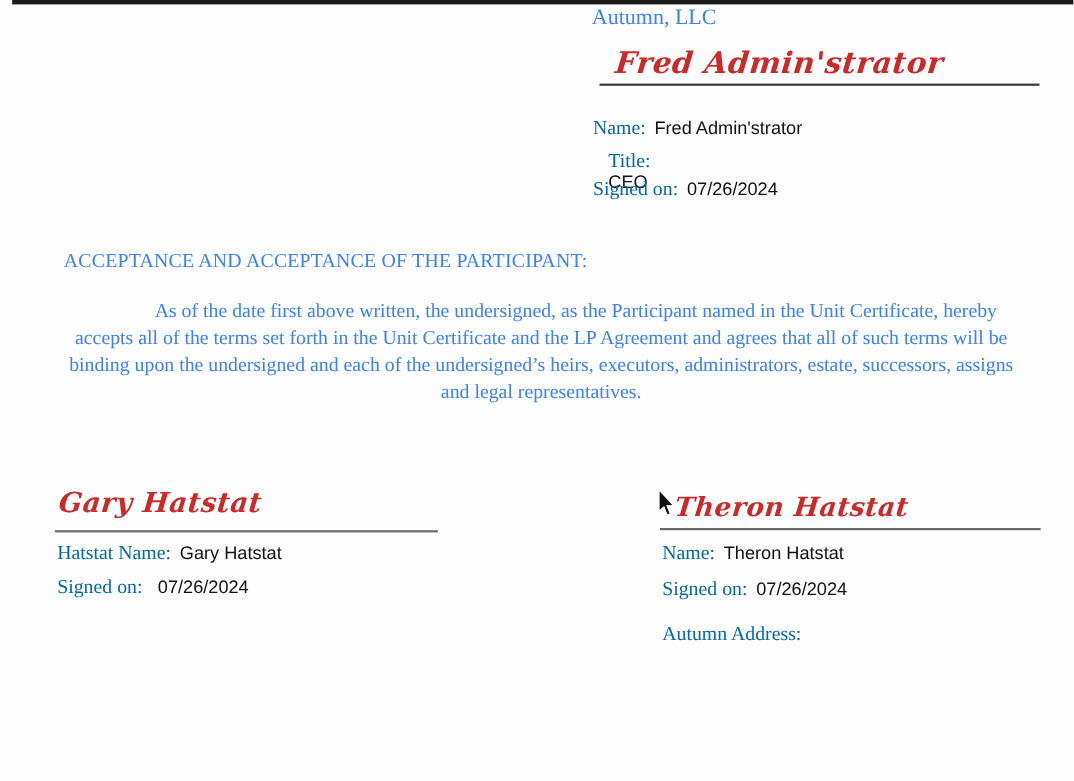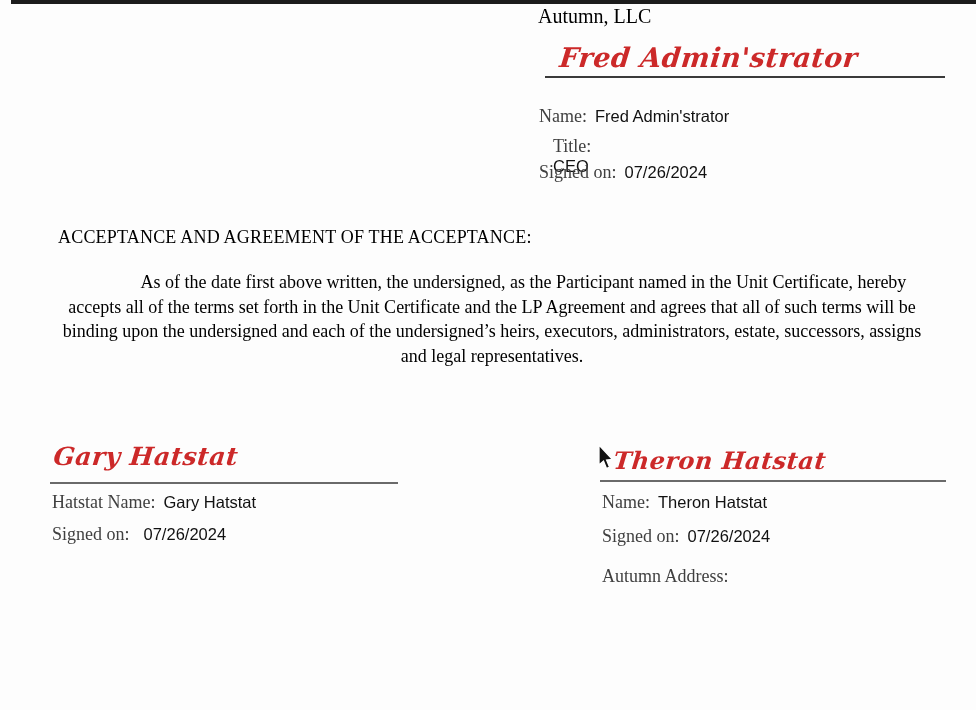--- a/index.html
+++ b/index.html
@@ -12,21 +12,21 @@
     font-family: "Liberation Serif", serif;
     color: #1d1d1d;
   }
   .top-bar {
     position: absolute;
     left: 11px; top: 0;
     width: 965px; height: 4px;
     background: #1c1c1c;
   }
   .abs { position: absolute; }
-  .serif-text { font-family: "Liberation Serif", serif; color: #000000; }
+  .serif-text { font-family: "Liberation Serif", serif; color: #3b82f6; }
   .company-name { font-size: 20px; }
   .heading { font-size: 18px; letter-spacing: 0.2px; white-space: nowrap; }
   .paragraph {
     width: 872px;
     font-size: 18px;
     line-height: 24.5px;
     text-indent: 63px;
     text-align: center;
   }
   .sig-script {
@@ -35,21 +35,21 @@
     font-weight: 700;
     color: #cc2929;
     transform: skewX(-6deg);
     transform-origin: left bottom;
     letter-spacing: 0.5px;
     white-space: nowrap;
   }
   .sig-line { background: #3a3a3a; height: 2px; }
   .sig-line.light { background: #6a6a6a; height: 2px; }
   .field-row { display: flex; align-items: baseline; white-space: nowrap; }
-  .field-label { font-family: "Liberation Serif", serif; font-size: 18px; color: #404040; }
+  .field-label { font-family: "Liberation Serif", serif; font-size: 18px; color: #0369a1; }
   .field-value { font-family: "Liberation Sans", sans-serif; font-size: 16.5px; color: #111; }
   .gap-sm { margin-left: 8px; }
   .gap-md { margin-left: 14px; }
   .cursor-icon { position: absolute; pointer-events: none; }
 </style>
 </head>
 <body>
 
 <div class="page">
 
@@ -66,21 +66,21 @@
   </div>
   <div class="abs field-row" style="left:539px; top:136px;flex-direction:column;">
     <span class="field-label">Title:</span>
     <span class="field-value gap-md">CEO</span>
   </div>
   <div class="abs field-row" style="left:539px; top:160px;">
     <span class="field-label">Signed on:</span>
     <span class="field-value gap-sm" style="margin-top:3px;">07/26/2024</span>
   </div>
 
-  <div class="abs serif-text heading" style="left:58px; top:227px;">ACCEPTANCE AND AGREEMENT OF THE ACCEPTANCE:</div>
+  <div class="abs serif-text heading" style="left:58px; top:227px;">ACCEPTANCE AND ACCEPTANCE OF THE PARTICIPANT:</div>
 
   <div class="abs serif-text paragraph" style="left:56px; top:270px;">As of the date first above written, the undersigned, as the Participant named in the Unit Certificate, hereby accepts all of the terms set forth in the Unit Certificate and the LP Agreement and agrees that all of such terms will be binding upon the undersigned and each of the undersigned’s heirs, executors, administrators, estate, successors, assigns and legal representatives.</div>
 
   <div class="abs sig-script" style="left:52px; top:442px; font-size:25px;">Gary Hatstat</div>
   <div class="abs sig-line light" style="left:50px; top:482px; width:348px;"></div>
 
   <div class="abs field-row" style="left:52px; top:492px;">
     <span class="field-label">Hatstat Name:</span>
     <span class="field-value gap-sm">Gary Hatstat</span>
   </div>

